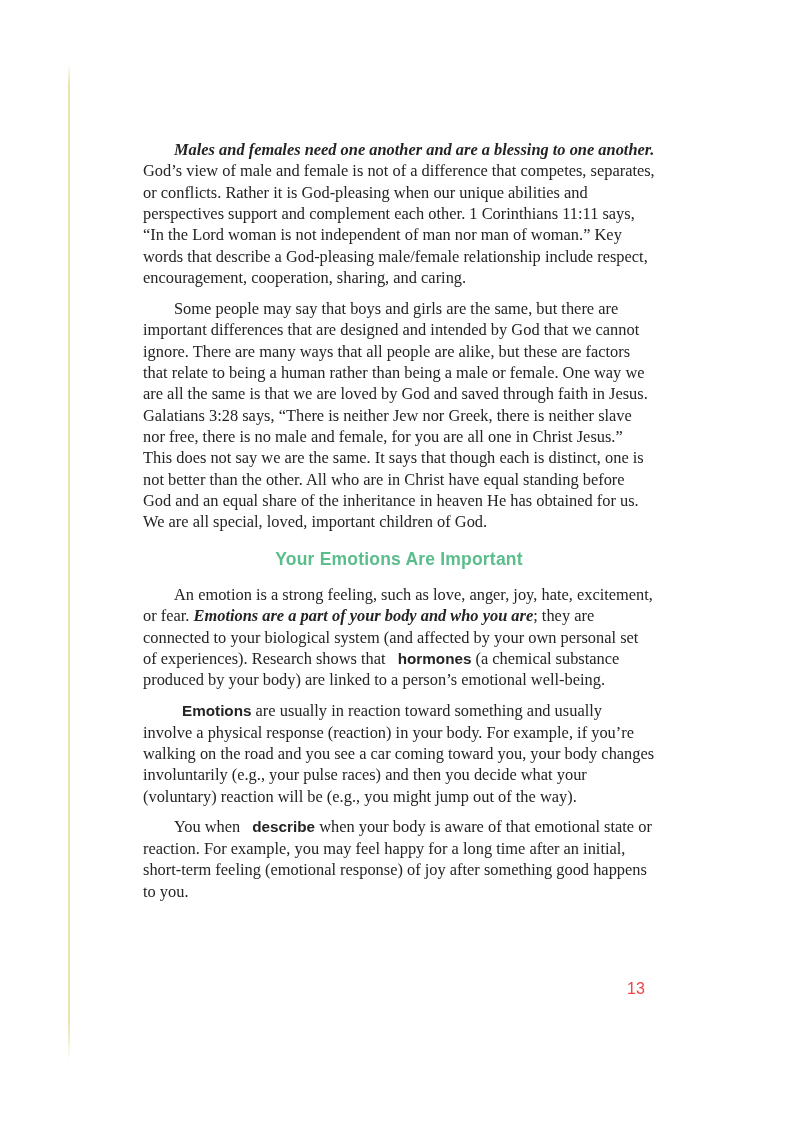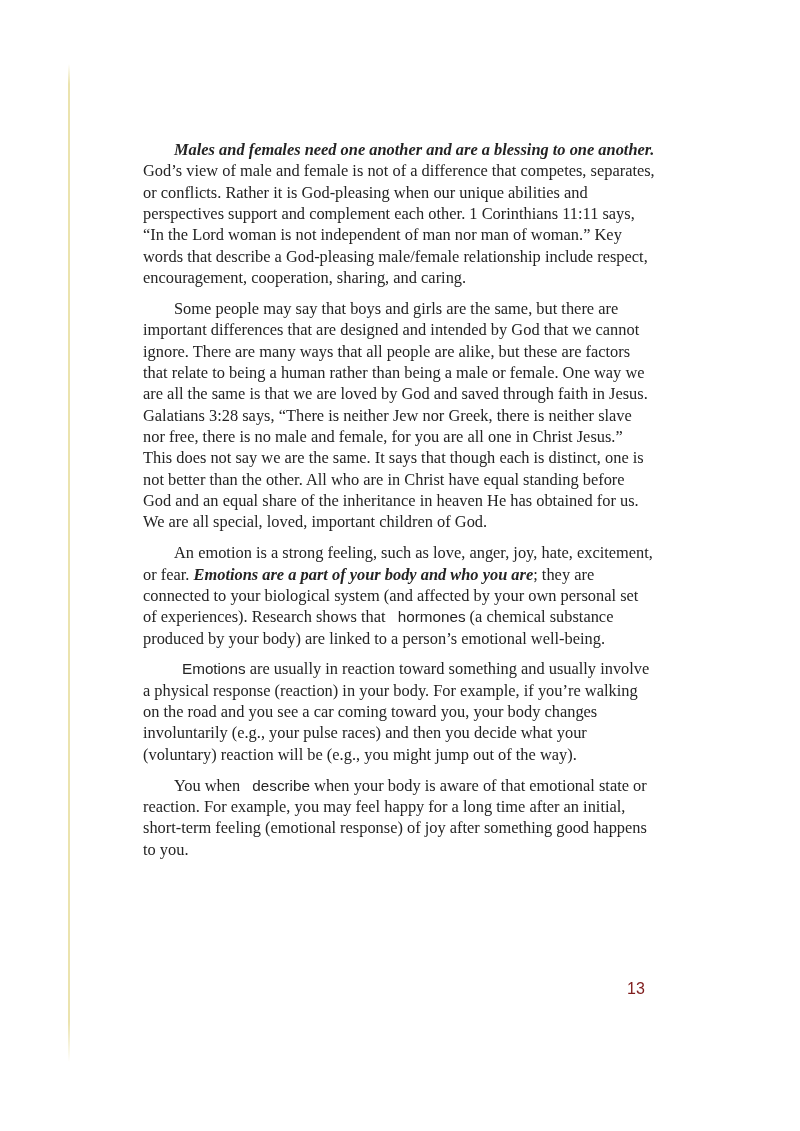--- a/index.html
+++ b/index.html
@@ -41,55 +41,56 @@
   .para {
     margin: 0 0 9.5px 0;
     text-indent: 31px;
   }
   .bi {
     font-weight: bold;
     font-style: italic;
   }
   .bs {
     font-family: "Liberation Sans", "DejaVu Sans", sans-serif;
-    font-weight: normal;
+    font-weight: bold;
     font-size: 0.93em;
     padding-left: 8px;
   }
   .heading {
     font-family: "Liberation Sans", "DejaVu Sans", sans-serif;
     font-weight: bold;
     font-size: 17.5px;
     color: var(--heading-green, #5bbd8c);
     text-align: center;
     margin: 16px 0 14px 0;
     letter-spacing: 0.2px;
   }
   .page-number {
     position: absolute;
     left: 627px;
     top: 980px;
     font-family: "Liberation Sans", "DejaVu Sans", sans-serif;
     font-size: 16px;
-    color: #7f1d1d;
+    color: #ef4444;
   }
 </style>
 </head>
 <body>
 
 <div class="page">
 
   <div class="left-rule"></div>
 
   <main class="text-block">
 
     <p class="para"><span class="bi">Males and females need one another and are a blessing to one another. </span><span>God’s view of male and female is not of a difference that competes, separates, or conflicts. Rather it is God-pleasing when our unique abilities and perspectives support and complement each other. 1 Corinthians 11:11 says, “In the Lord woman is not independent of man nor man of woman.” Key words that describe a God-pleasing male/female relationship include respect, encouragement, cooperation, sharing, and caring.</span></p>
 
     <p class="para"><span>Some people may say that boys and girls are the same, but there are important differences that are designed and intended by God that we cannot ignore. There are many ways that all people are alike, but these are factors that relate to being a human rather than being a male or female. One way we are all the same is that we are loved by God and saved through faith in Jesus. Galatians 3:28 says, “There is neither Jew nor Greek, there is neither slave nor free, there is no male and female, for you are all one in Christ Jesus.” This does not say we are the same. It says that though each is distinct, one is not better than the other. All who are in Christ have equal standing before God and an equal share of the inheritance in heaven He has obtained for us. We are all special, loved, important children of God.</span></p>
 
+    <h2 class="heading">Your Emotions Are Important</h2>
 
     <p class="para"><span>An emotion is a strong feeling, such as love, anger, joy, hate, excitement, or fear. </span><span class="bi">Emotions are a part of your body and who you are</span><span>; they are connected to your biological system (and affected by your own personal set of experiences). Research shows that </span><span class="bs">hormones</span><span> (a chemical substance produced by your body) are linked to a person’s emotional well-being.</span></p>
 
     <p class="para"><span class="bs">Emotions</span><span> are usually in reaction toward something and usually involve a physical response (reaction) in your body. For example, if you’re walking on the road and you see a car coming toward you, your body changes involuntarily (e.g., your pulse races) and then you decide what your (voluntary) reaction will be (e.g., you might jump out of the way).</span></p>
 
     <p class="para"><span>You when </span><span class="bs">describe</span><span> when your body is aware of that emotional state or reaction. For example, you may feel happy for a long time after an initial, short-term feeling (emotional response) of joy after something good happens to you.</span></p>
 
   </main>
 
   <div class="page-number">13</div>

